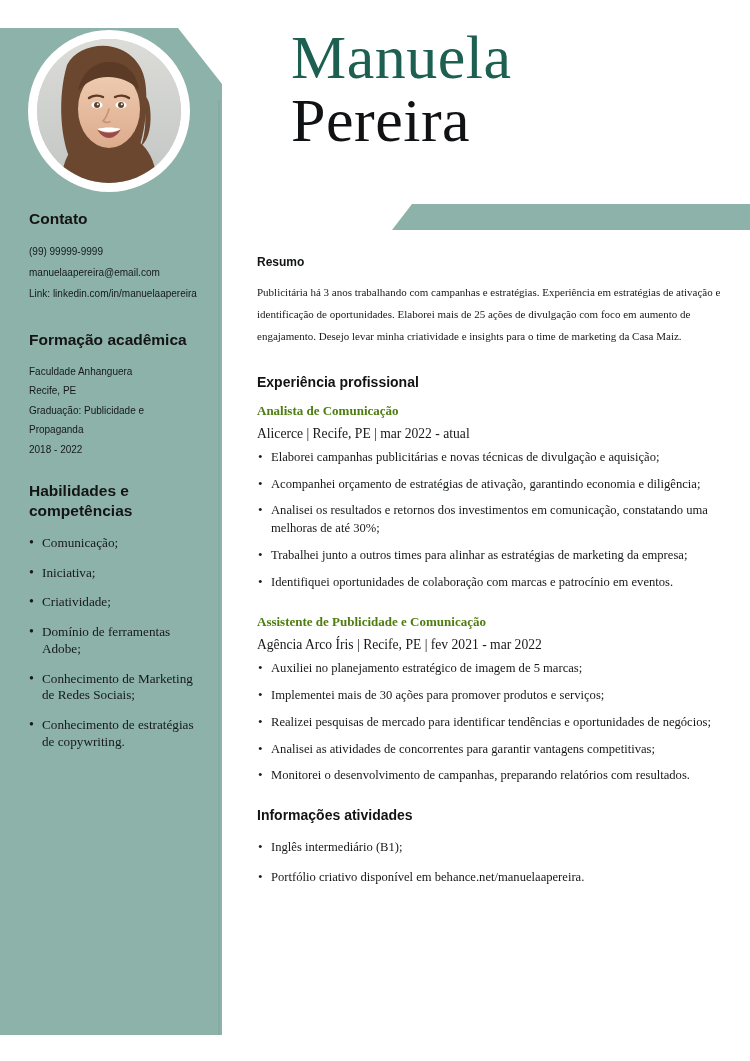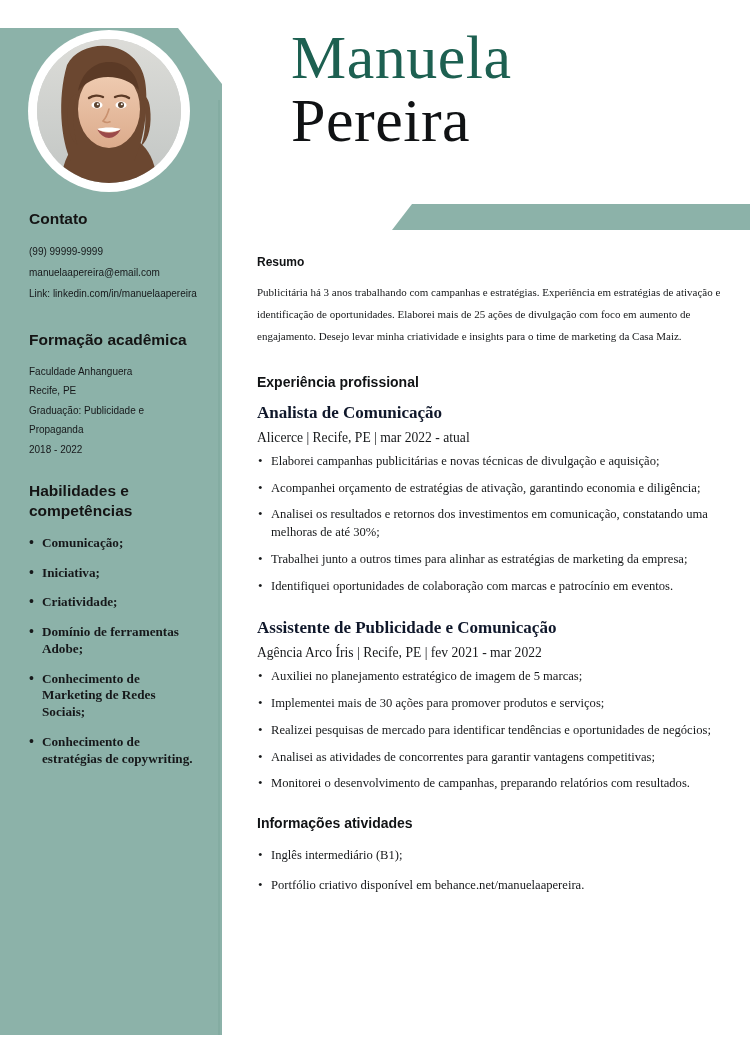--- a/index.html
+++ b/index.html
@@ -72,21 +72,21 @@
     margin: 0 0 12px 0;
   }
   .side-block { margin-bottom: 22px; }
   .side-line {
     font-family: Liberation Sans, sans-serif;
     font-size: 10px;
     color: #16181a;
     line-height: 1.92;
     margin: 0;
   }
-  .side-ul { list-style: none; margin: 0; padding: 0; font-weight: bold; }
+  .side-ul { list-style: none; margin: 0; padding: 0; }
   .side-li {
     position: relative;
     font-family: "Liberation Serif", serif;
     font-size: 13.2px;
     color: #16181a;
     line-height: 1.27;
     padding-left: 13px;
     margin-bottom: 13px;
   }
   .side-li::before {
@@ -157,22 +157,22 @@
     font-size: 11px;
     color: #16181a;
     line-height: 2.02;
     margin: 0;
     text-align: left;
   }
   .job { margin-top: 4px; }
   .job-title {
     font-family: "Liberation Serif", serif;
     font-weight: bold;
-    font-size: 17px;
-    color: #0f172a;
+    font-size: 13px;
+    color: #4d7c0f;
     margin: 0 0 7px 0;
   }
   .job-meta {
     font-family: "Liberation Serif", serif;
     font-size: 13.6px;
     color: #16181a;
     margin: 0 0 7px 0;
   }
   .main-ul { list-style: none; margin: 0; padding: 0; }
   .main-li {

